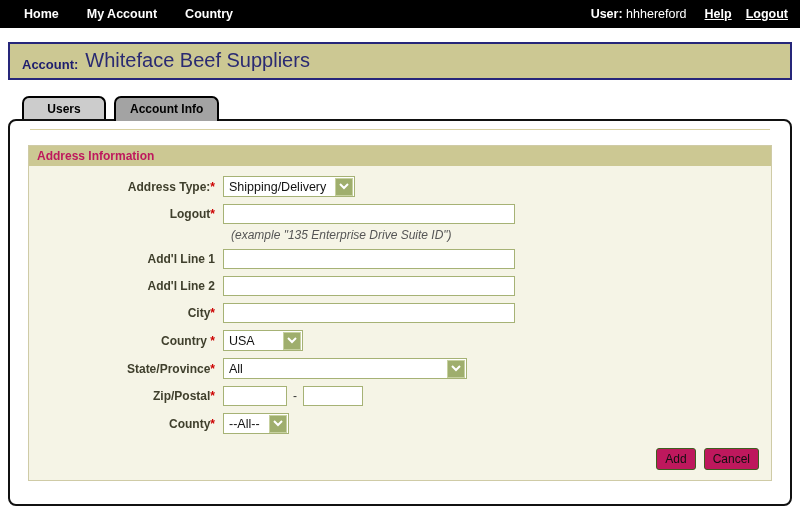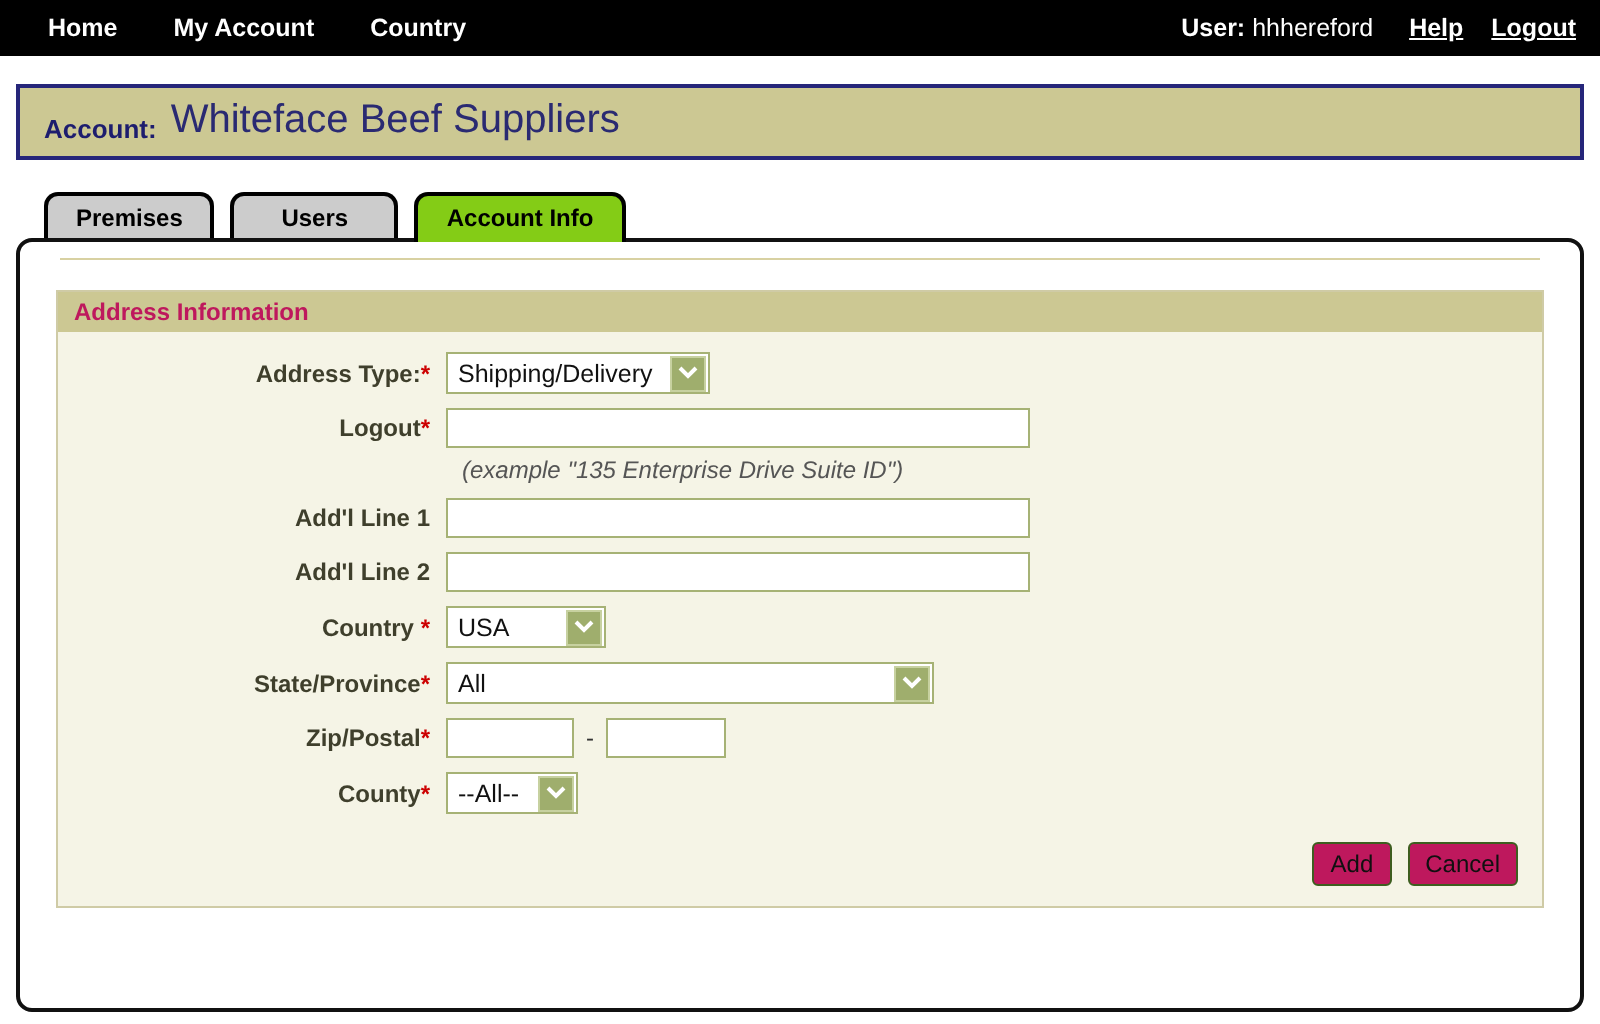--- a/index.html
+++ b/index.html
@@ -20,21 +20,21 @@
   .acct-header { margin: 14px 8px 0 8px; background: #ccc893; border: 2px solid #26267a;
     padding: 5px 10px 6px 12px; display: flex; align-items: flex-end; gap: 7px; }
   .acct-label { color: #1d1d6e; font-weight: bold; font-size: 13px; }
   .acct-name { color: #2a2a72; font-size: 20px; }
 
   
   .tabs { display: flex; gap: 8px; margin: 16px 0 0 22px; position: relative; z-index: 2; }
   .tab { border: 2px solid #000; border-bottom: none; border-radius: 7px 7px 0 0;
     background: #cccccc; font-size: 12px; font-weight: bold; padding: 4px 14px 3px 14px;
     min-width: 84px; text-align: center; cursor: pointer; }
-  .tab.active { background: #84cc16; margin-bottom: -2px; padding-bottom: 5px; cursor: default; }
+  .tab.active { background: #a3a3a3; margin-bottom: -2px; padding-bottom: 5px; cursor: default; }
 
   
   .panel { margin: 0 8px; border: 2px solid #111; border-radius: 8px;
     background: #fff; padding: 8px 18px 18px 18px; min-height: 387px; position: relative; z-index: 1; }
   .page-title { color: #26267a; font-size: 15px; font-weight: bold; margin: 4px 0 5px 4px; }
   .title-rule { border: none; border-top: 1px solid #d8d1a2; margin: 0 2px 0 2px; }
 
   
   .form-box { margin-top: 15px; border: 1px solid #cfcba6; }
   .form-box-header { background: #ccc893; font-size: 12px; font-weight: bold;
@@ -89,21 +89,20 @@
     </span>
   </div>
 </div>
 
 <div class="acct-header">
   <span class="acct-label">Account:</span>
   <span class="acct-name">Whiteface Beef Suppliers</span>
 </div>
 
 <div class="tabs">
-  <div class="tab">Premises</div>
   <div class="tab">Users</div>
   <div class="tab active">Account Info</div>
 </div>
 
 <div class="panel">
   <hr class="title-rule">
 
   <div class="form-box">
     <div class="form-box-header">Address Information</div>
     <div class="form-box-body">
@@ -137,20 +136,26 @@
           </span>
       </div>
 
       <div class="row">
         <span class="lbl"><span>Add'l Line 2</span></span>
         <span class="fld">
             <input type="text" class="w-main" value="" style="">
           </span>
       </div>
 
+      <div class="row">
+        <span class="lbl"><span>City</span><span class="req">*</span></span>
+        <span class="fld">
+            <input type="text" class="w-main" value="" style="">
+          </span>
+      </div>
 
       <div class="row">
         <span class="lbl"><span>Country </span><span class="req">*</span></span>
         <span class="fld">
           <span class="sel sel-country">
             <span class="sel-text">USA</span>
             <span class="sel-btn">
               <svg width="10" height="7" viewBox="0 0 10 7">
                   <polyline points="1,1 5,5 9,1" fill="none" stroke="#fff" stroke-width="2"></polyline>
                 </svg>

